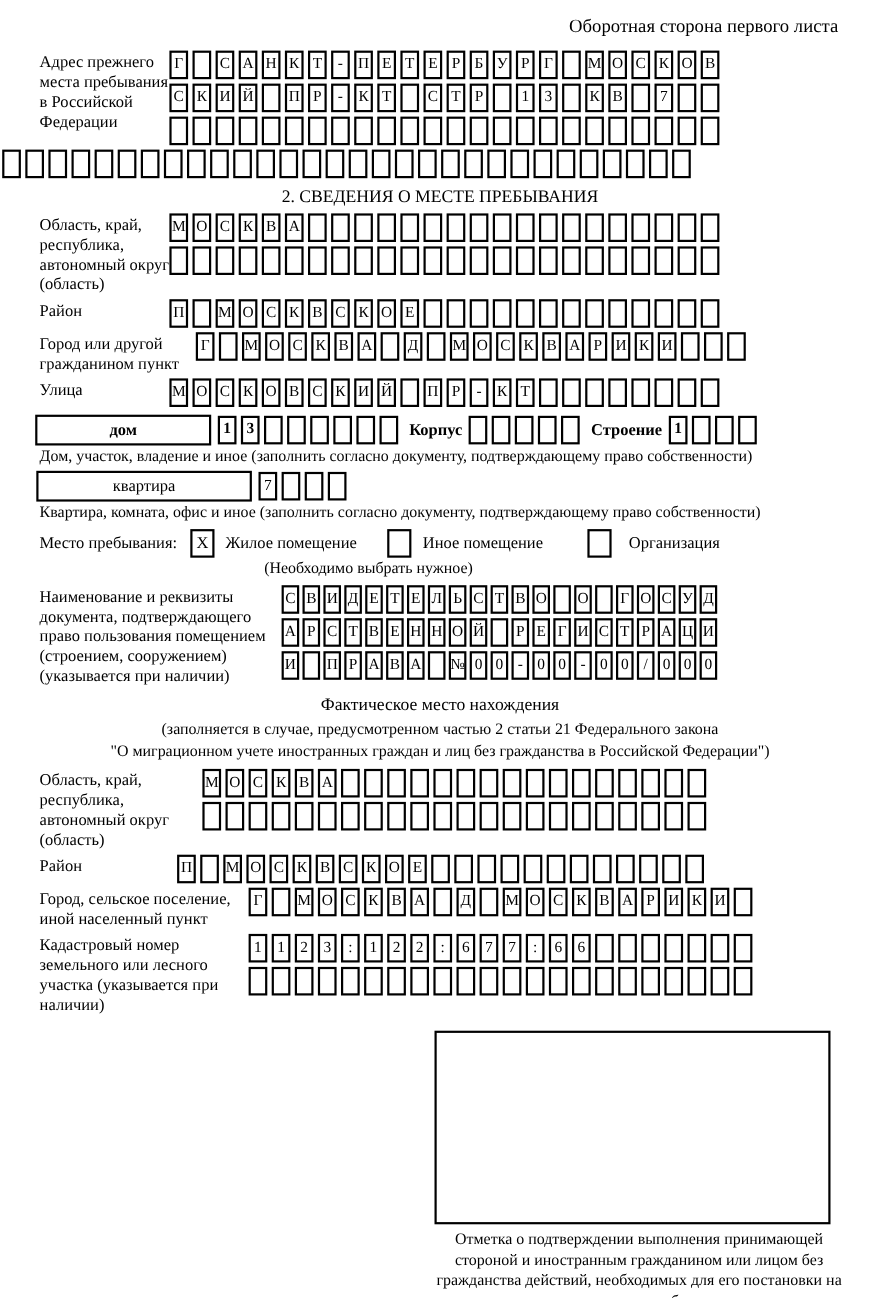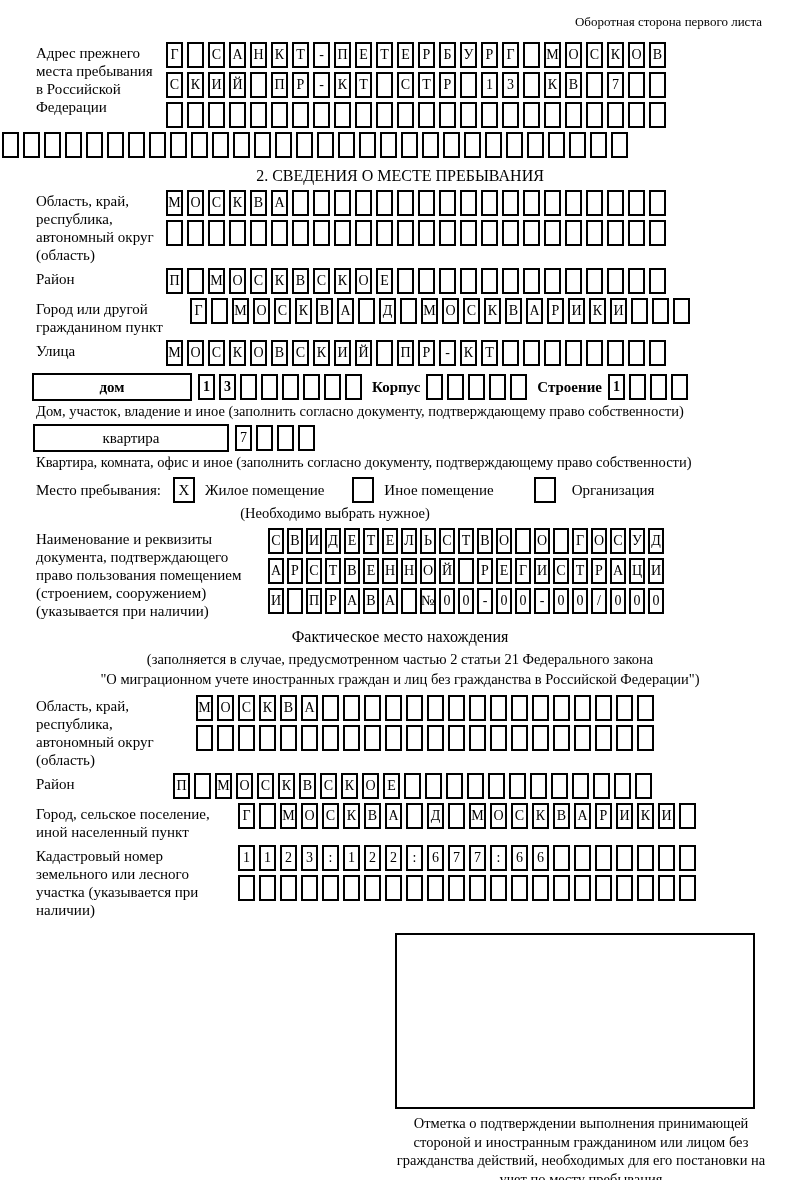--- a/index.html
+++ b/index.html
@@ -1,19 +1,19 @@
 <!DOCTYPE html>
 <html><head>
 <meta charset="utf-8">
 <style>
   html,body{margin:0;padding:0;background:#fff;}
   body{width:800px;height:1180px;overflow:hidden;color:#000;
        font-family:"Liberation Serif","DejaVu Serif",serif;font-size:15px;}
-  .hdr{padding:14px 38px 0 17px;text-align:right;font-size:13px;}
-  .frow{display:flex;align-items:flex-start;margin:4px 0 0 36px;gap:12px;}
+  .hdr{padding:14px 38px 0 17px;text-align:right;font-size:17px;}
+  .frow{display:flex;align-items:flex-start;margin:4px 0 0 36px;}
   .flabel{flex:none;line-height:1.2;font-size:15px;padding-top:2px;}
   .w118{width:118px}.w125{width:125px}.w142{width:142px}
   .w148{width:148px}.w190{width:190px}.w220{width:220px}
   .rowscol{display:flex;flex-direction:column;gap:4px;}
   .cells{display:flex;}
   .cell{box-sizing:border-box;flex:none;width:17px;height:26px;border:2px solid #000;
         margin-right:4px;display:flex;align-items:center;justify-content:center;
         font-size:14px;line-height:1;}
   .cells.sm .cell{width:16px;margin-right:3px;}
   .fullrow{margin:4px 0 0 2px;}

